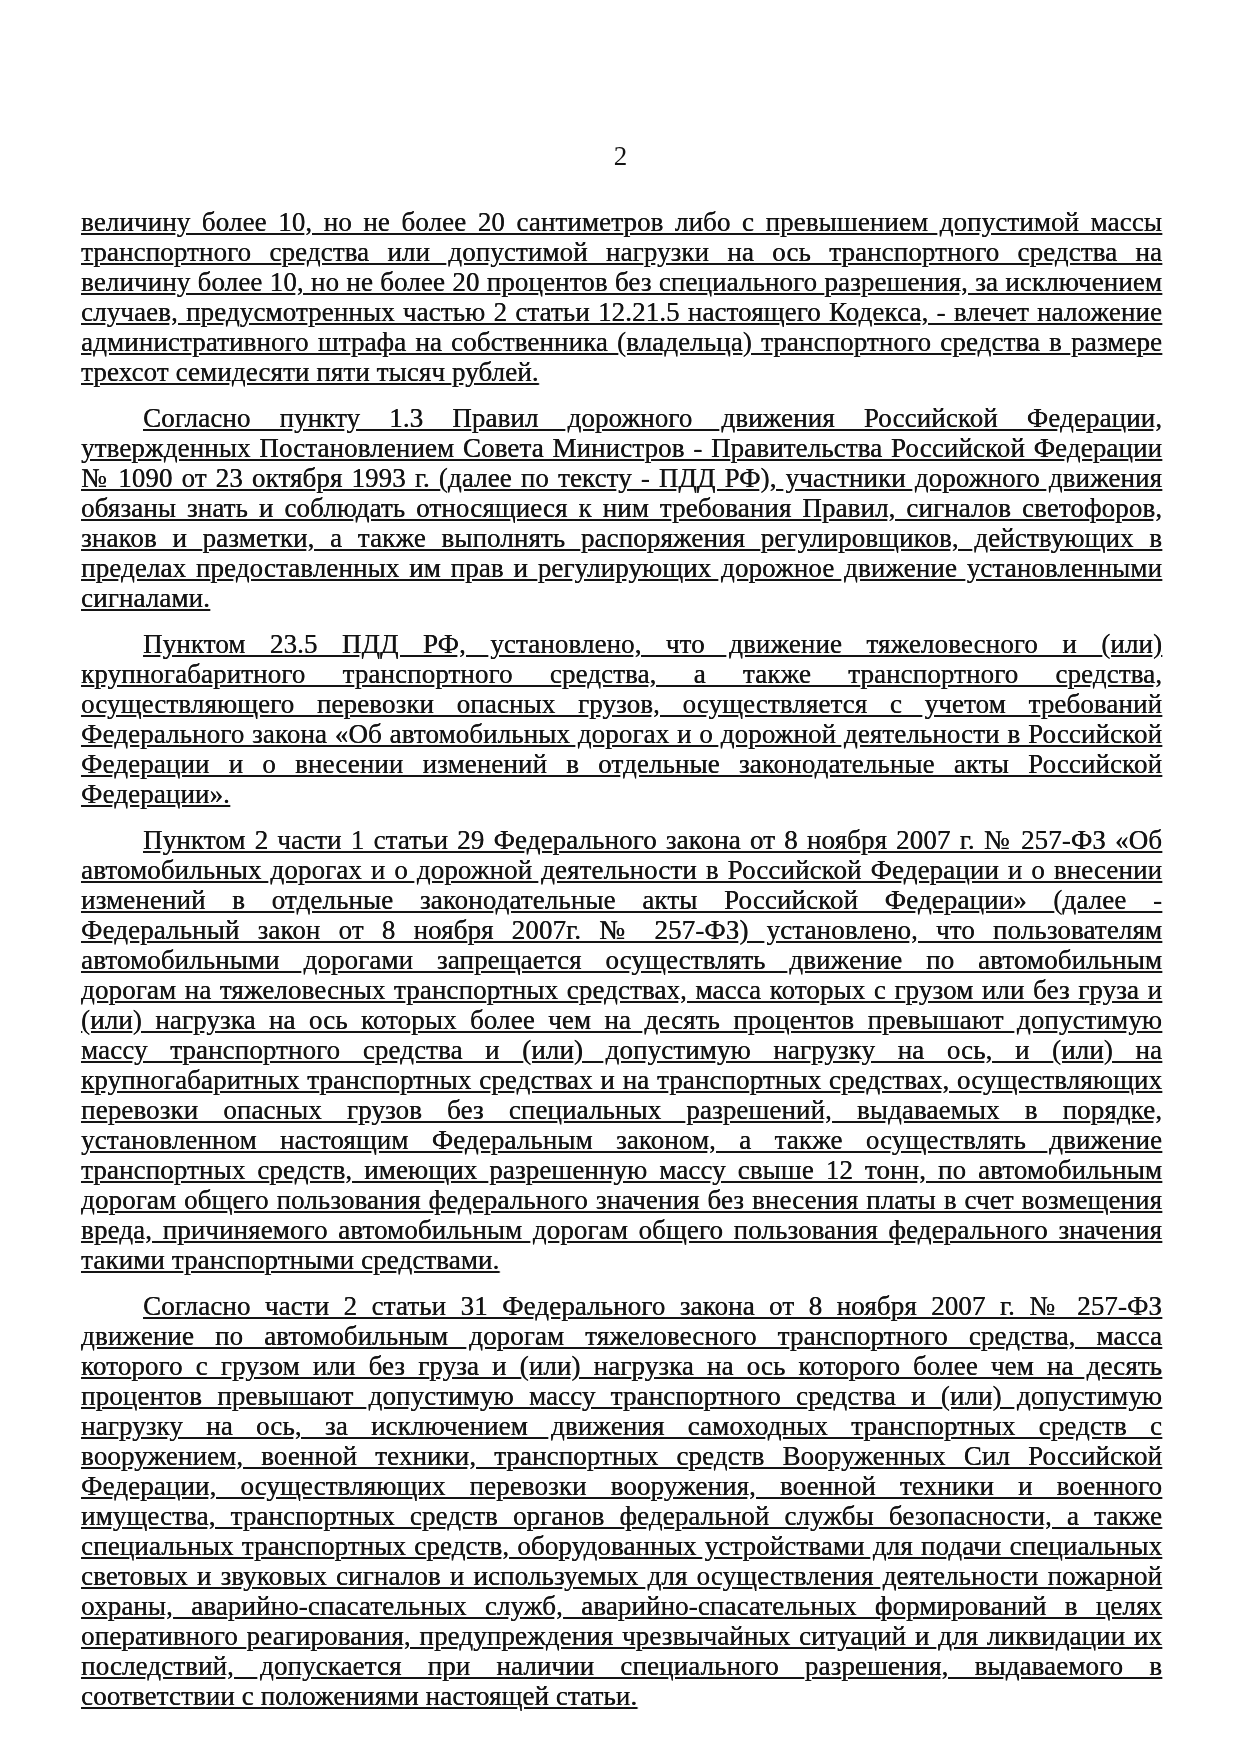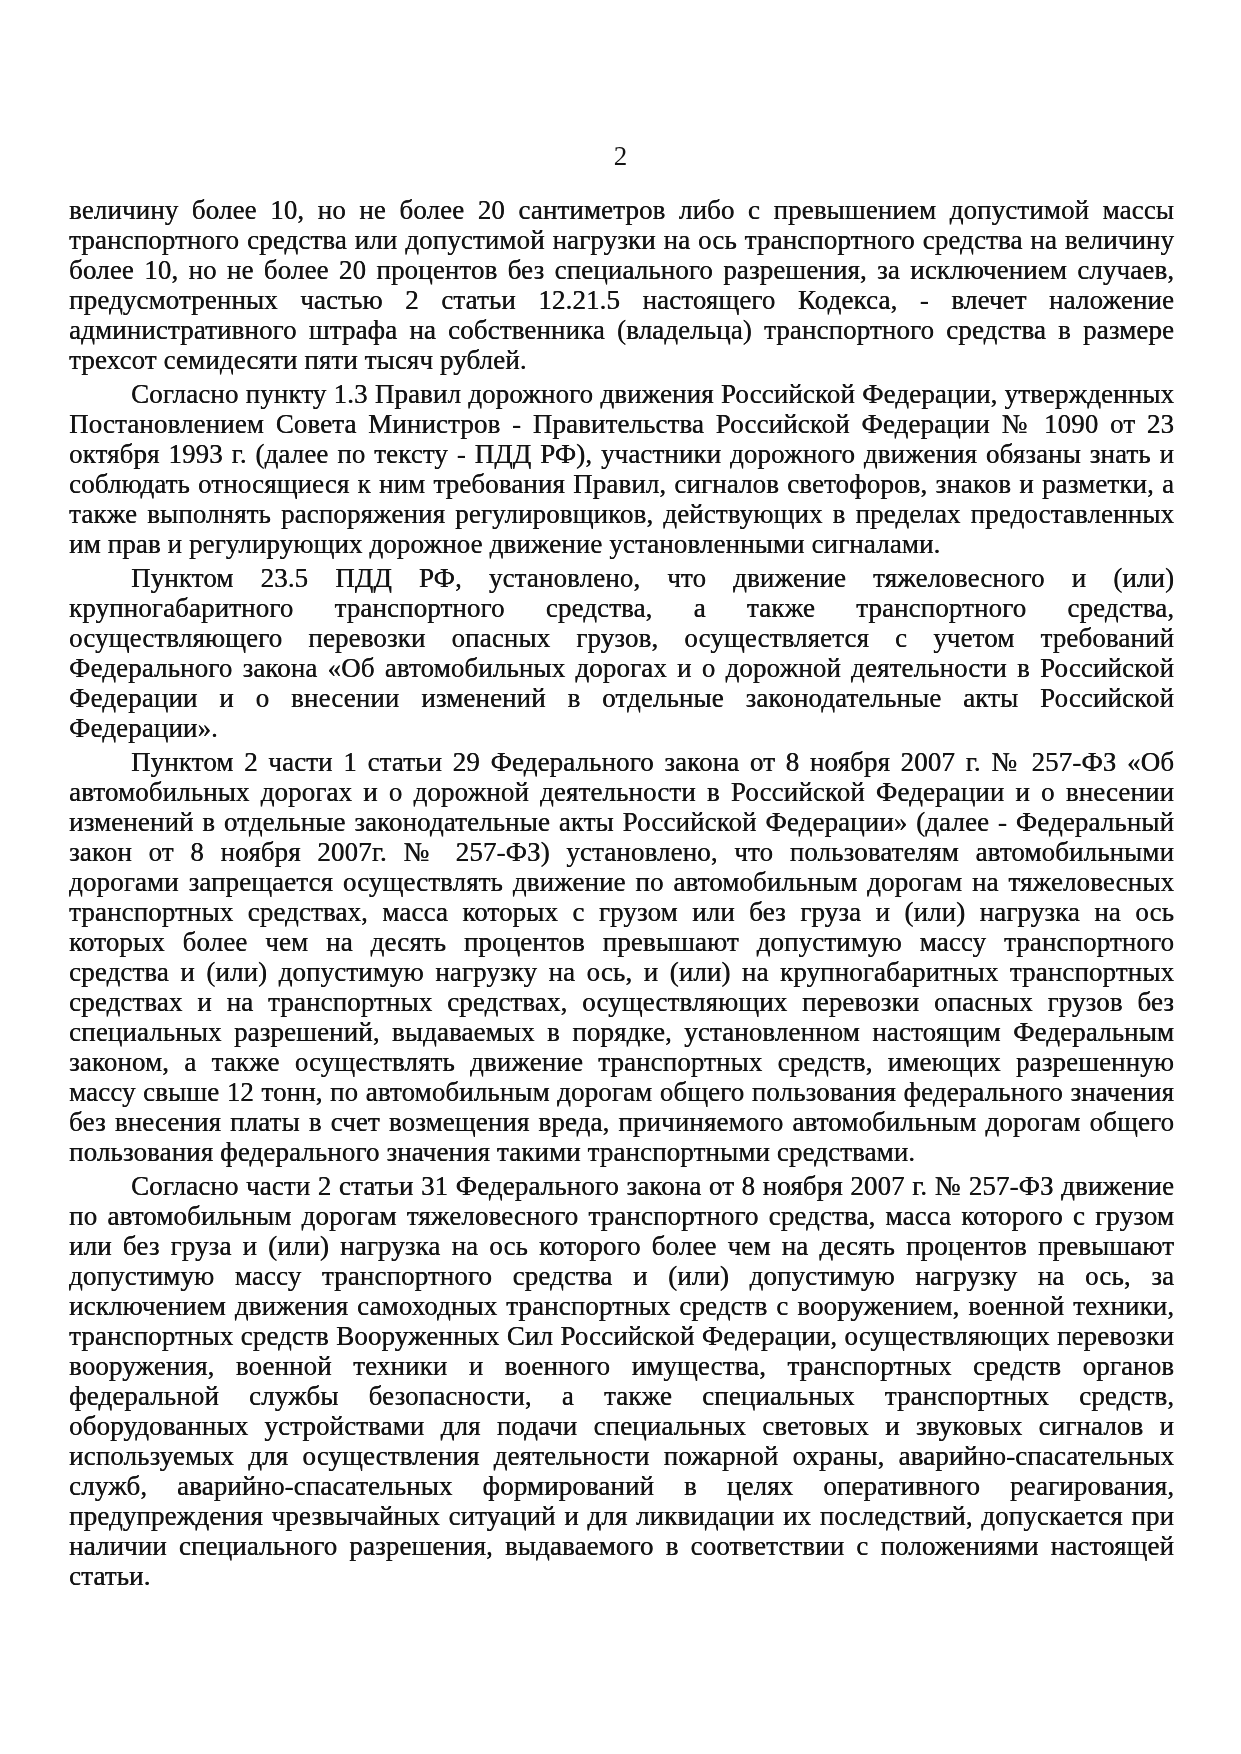--- a/index.html
+++ b/index.html
@@ -31,23 +31,24 @@
     top: 191px;
     left: 65px;
     width: 1113px;
     font-size: 27px;
     line-height: 30px;
     text-align: justify;
     text-shadow: 0.35px 0 0 currentColor; 
     letter-spacing: 0.1px;
   }
   .para {
-    margin: 4px;
+    margin: 16px;
     padding: 0;
     text-indent: 0;
+    text-decoration: underline;
   }
   .para.indent {
     text-indent: 62px;
   }
 </style>
 </head>
 <body>
 
 <div class="page">
   <div class="page-number">2</div>

